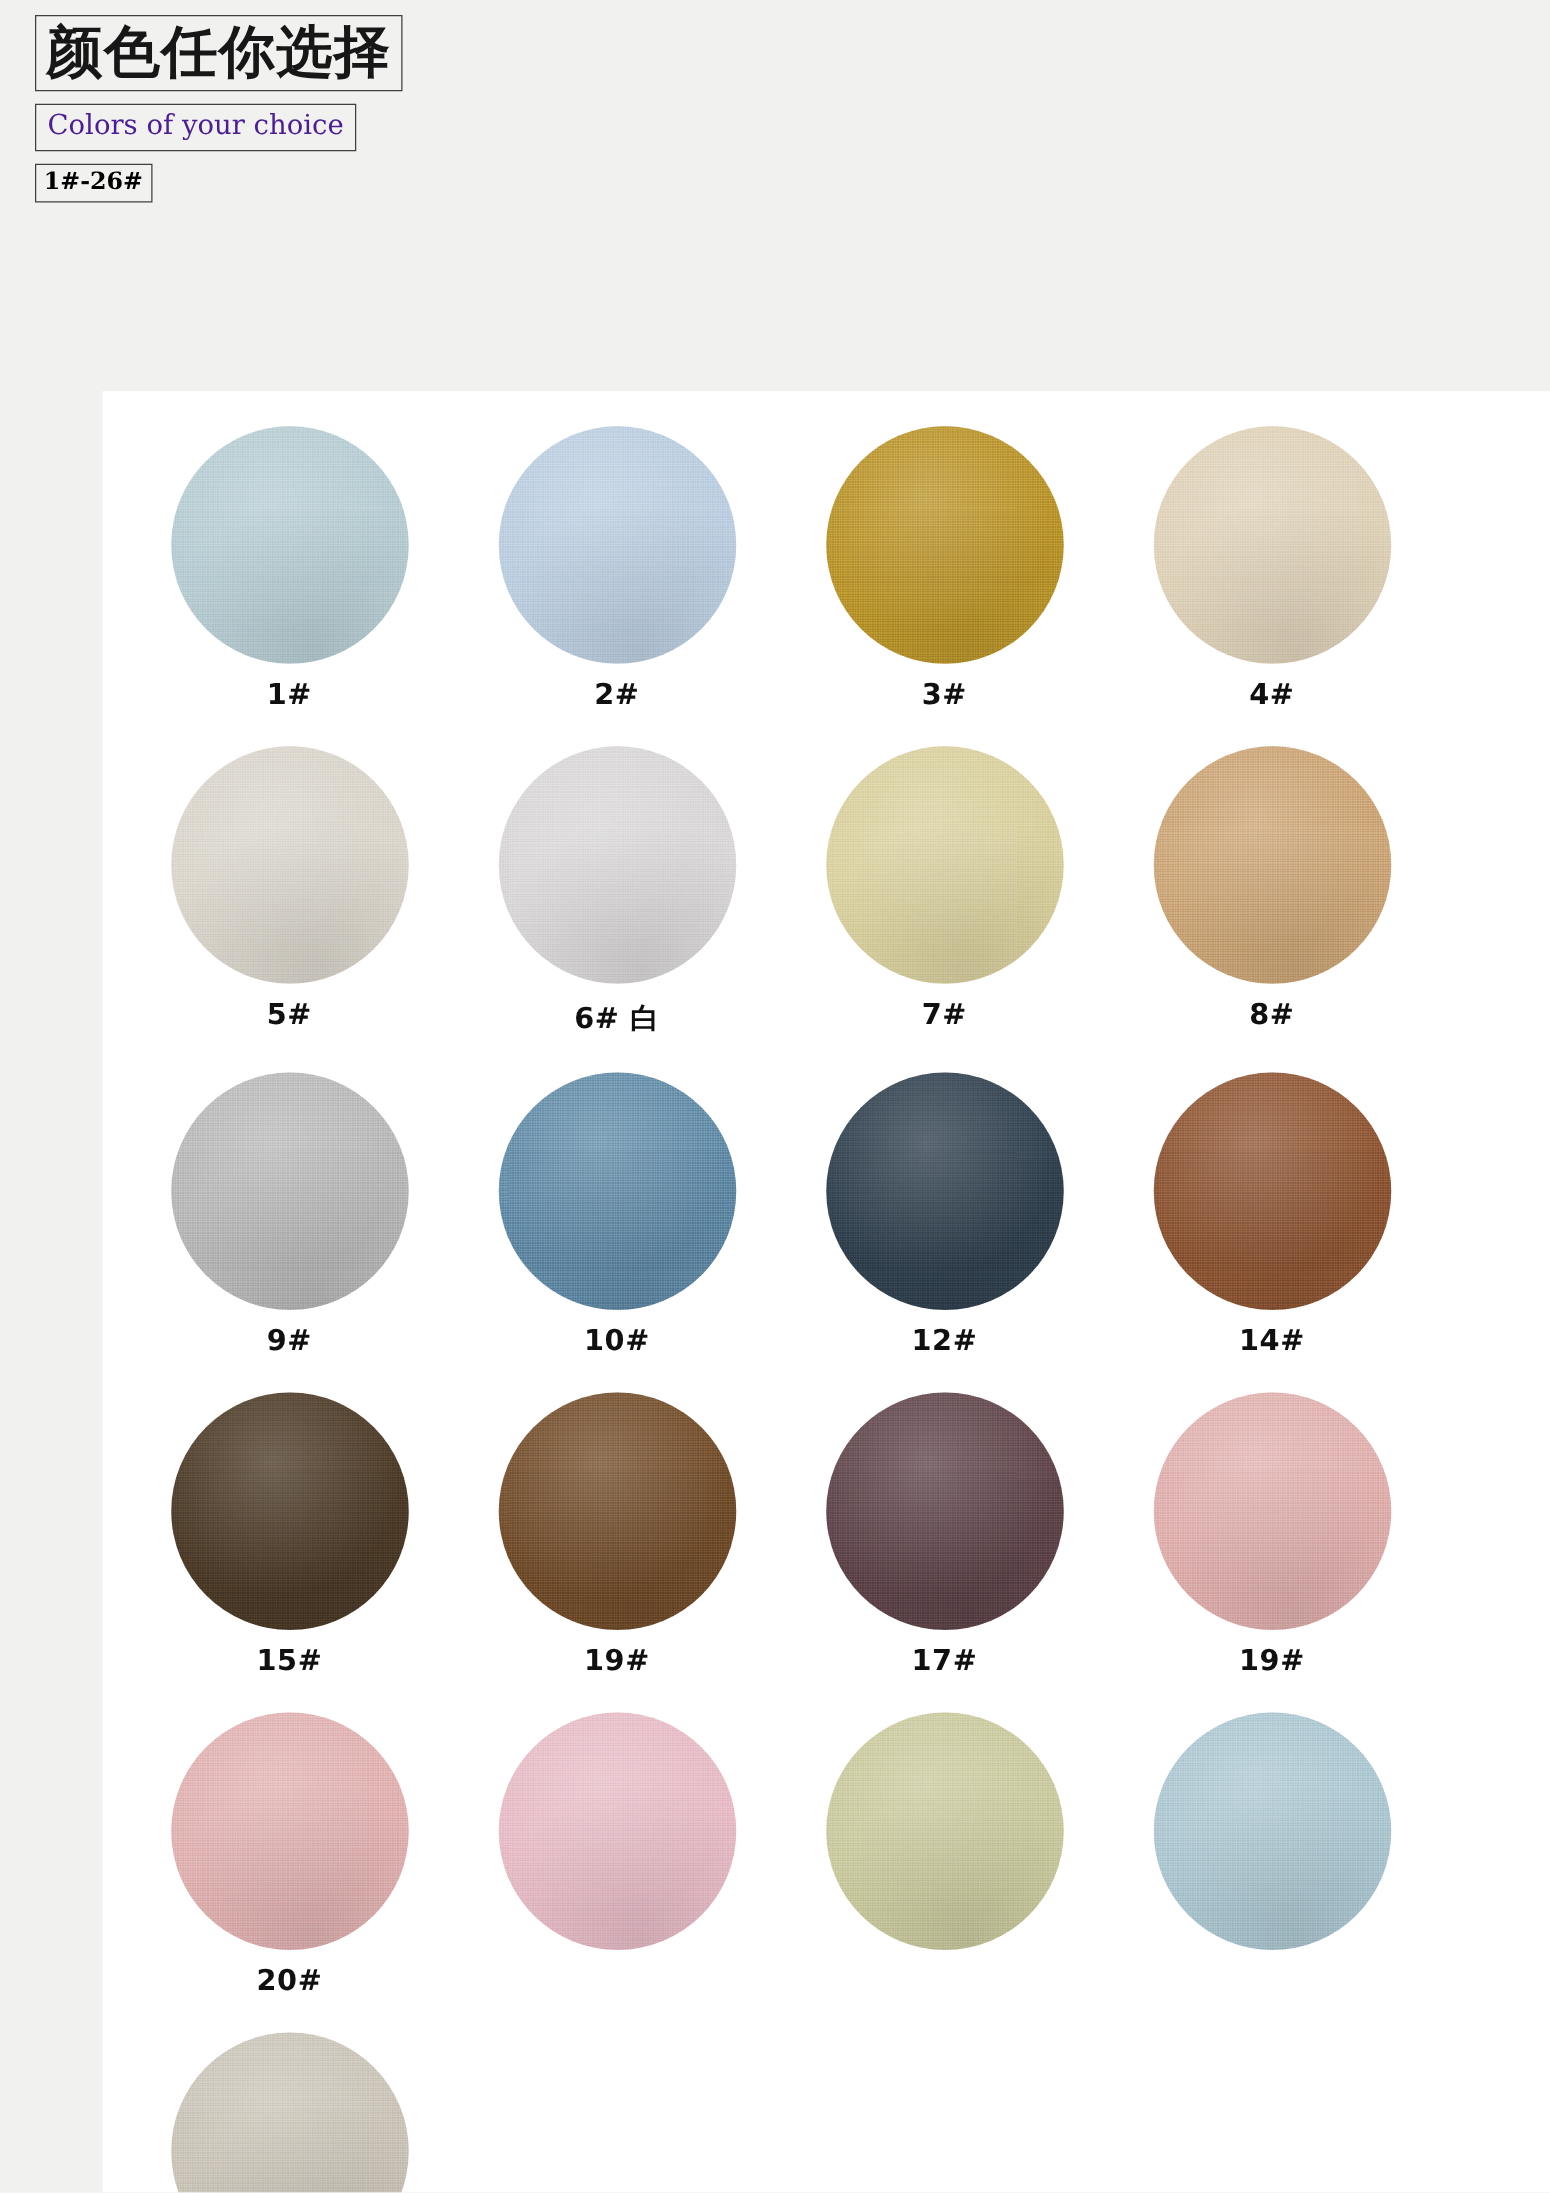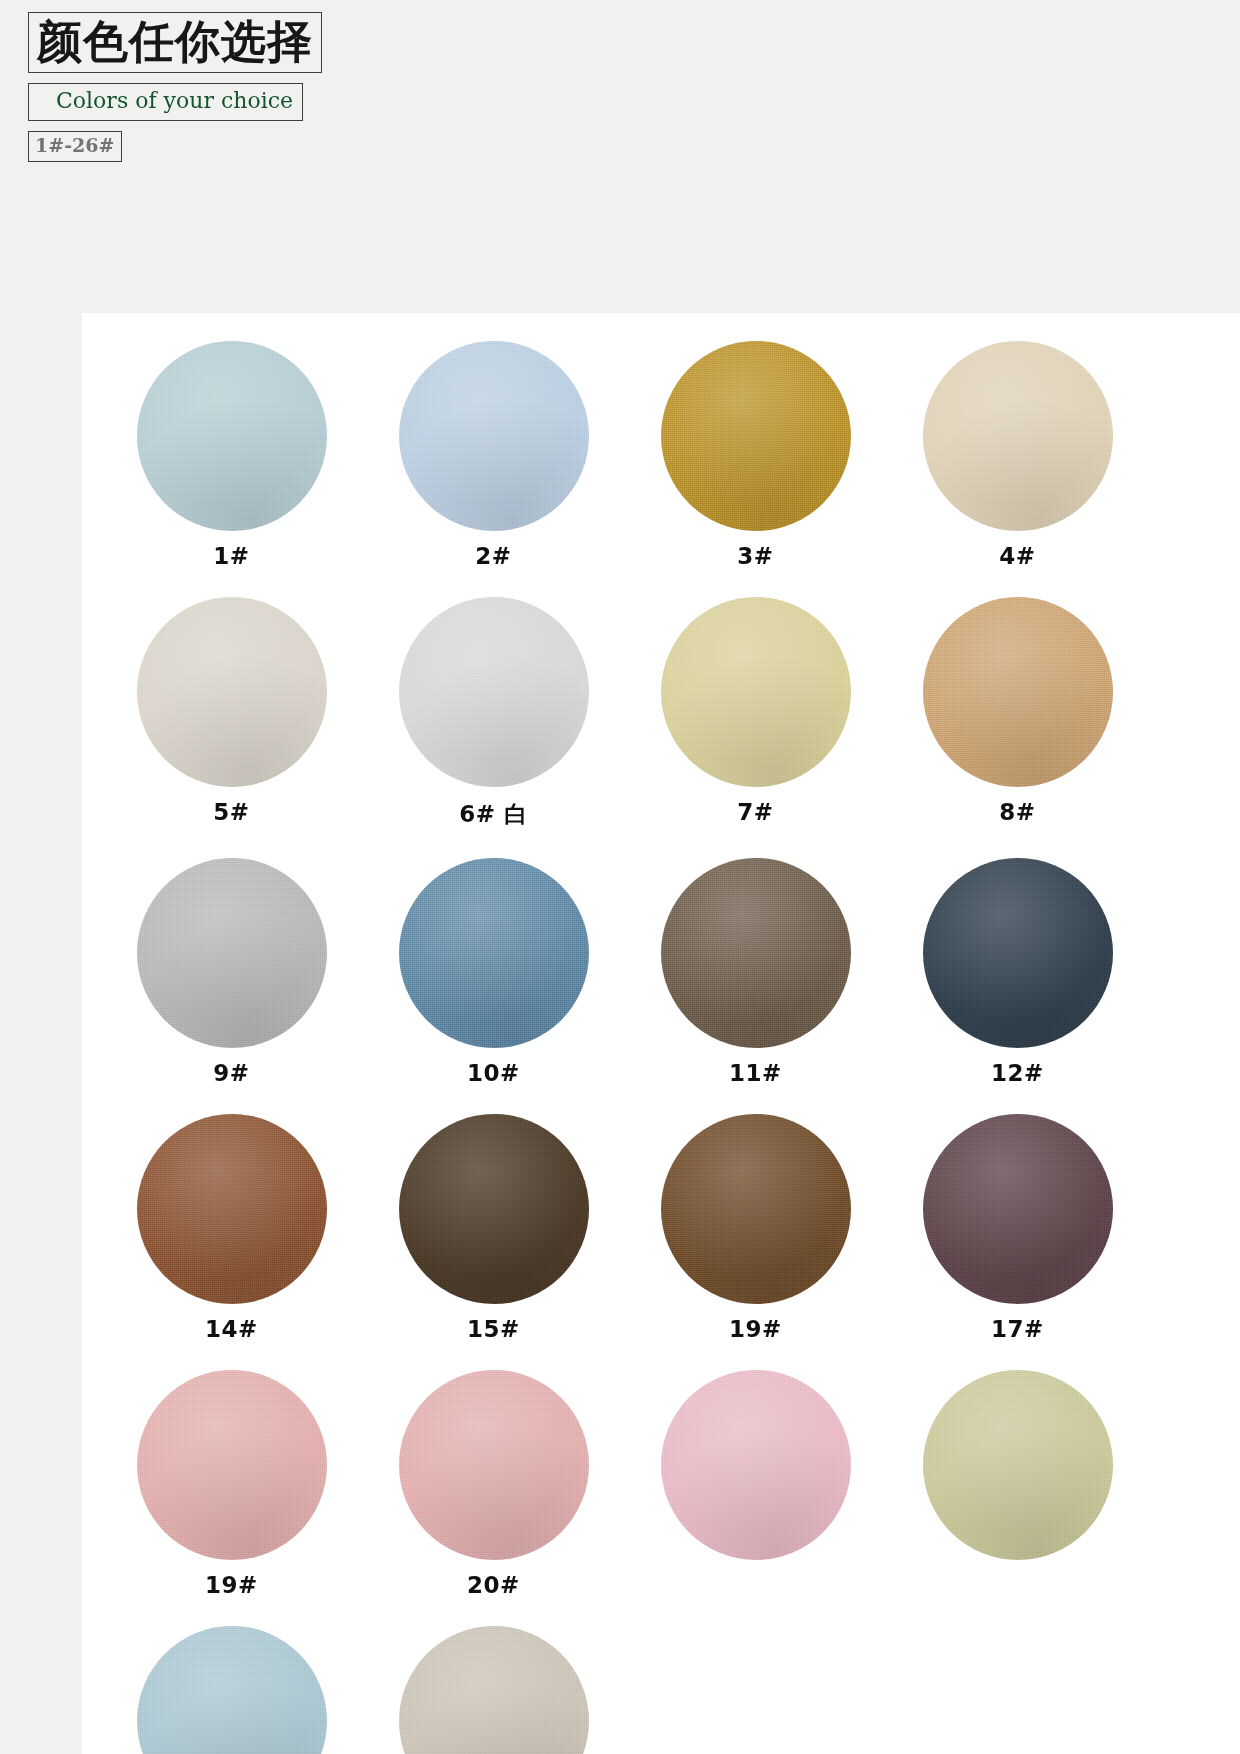--- a/index.html
+++ b/index.html
@@ -36,30 +36,30 @@
     line-height: 1.0;
     color: #171717;
     padding: 6px 8px 8px 8px;
     letter-spacing: 1px;
   }
   .hdr-sub {
     margin-top: 10px;
     font-family: "DejaVu Serif", "Liberation Serif", serif;
     font-size: 22px;
     line-height: 1.1;
-    color: #14532d;
-    padding: 5px 9px 7px 27px;
+    color: #4c1d95;
+    padding: 5px 9px 7px 9px;
   }
   .hdr-range {
     margin-top: 10px;
     font-family: "DejaVu Serif", "Liberation Serif", serif;
     font-weight: bold;
     font-size: 19px;
     line-height: 1.1;
-    color: #737373;
+    color: #000000;
     padding: 3px 7px 5px 6px;
   }
 
   
   .swatch-card {
     position: absolute;
     left: 82px;
     top: 313px;
     width: 1158px;
     height: 1441px;
@@ -167,24 +167,20 @@
       </div>
       <div class="swatch-cell">
         <div class="swatch-disc" style="background: rgb(182, 182, 182);"></div>
         <div class="swatch-label">9#</div>
       </div>
       <div class="swatch-cell">
         <div class="swatch-disc" style="background: rgb(95, 135, 164);"></div>
         <div class="swatch-label">10#</div>
       </div>
       <div class="swatch-cell">
-        <div class="swatch-disc" style="background: rgb(109, 93, 77);"></div>
-        <div class="swatch-label">11#</div>
-      </div>
-      <div class="swatch-cell">
         <div class="swatch-disc" style="background: rgb(49, 64, 77);"></div>
         <div class="swatch-label">12#</div>
       </div>
       <div class="swatch-cell">
         <div class="swatch-disc" style="background: rgb(138, 84, 52);"></div>
         <div class="swatch-label">14#</div>
       </div>
       <div class="swatch-cell">
         <div class="swatch-disc" style="background: rgb(75, 58, 40);"></div>
         <div class="swatch-label">15#</div>

